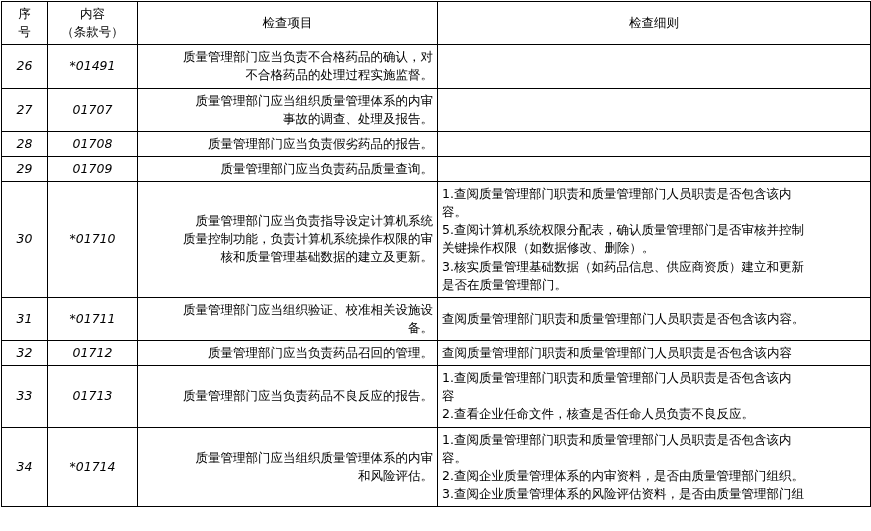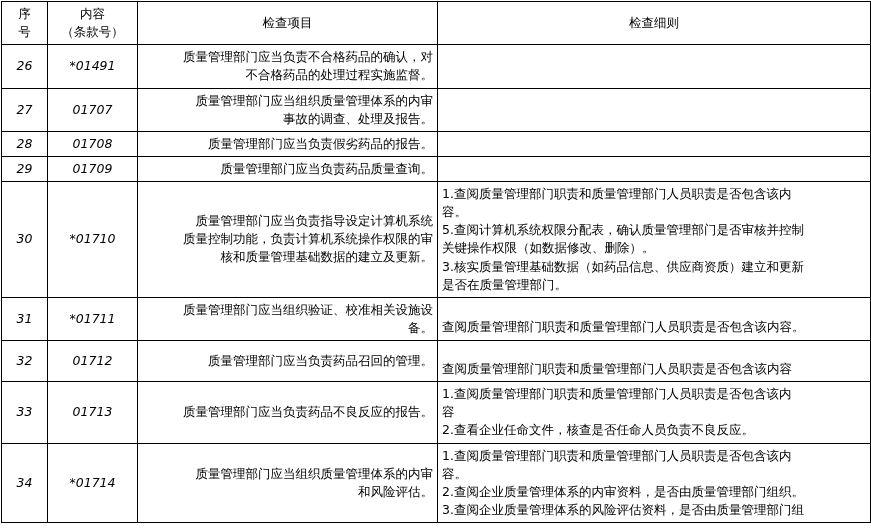--- a/index.html
+++ b/index.html
@@ -63,21 +63,21 @@
   td.detail {
     text-align: left;
     vertical-align: top;
     padding-left: 5px;
     padding-right: 4px;
     padding-top: 4px;
     margin-left: 35px;
   }
   td.detail.mid {
     vertical-align: middle;
-    padding-top: 19px;
+    padding-top: 3px;
   }
   td.detail .dline { display: block; }
   td.item .iline { display: block; }
 </style>
 </head>
 <body>
 
 <div class="doc-wrap">
   <table class="inspect-table">
     <colgroup>

